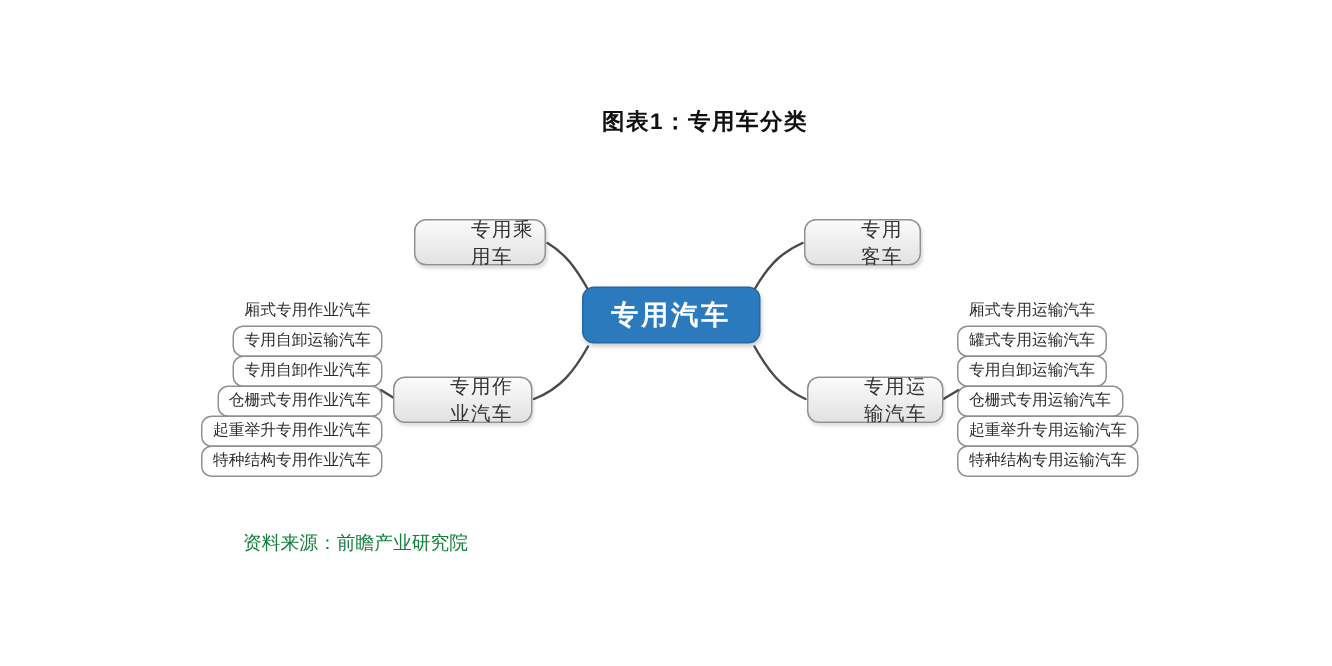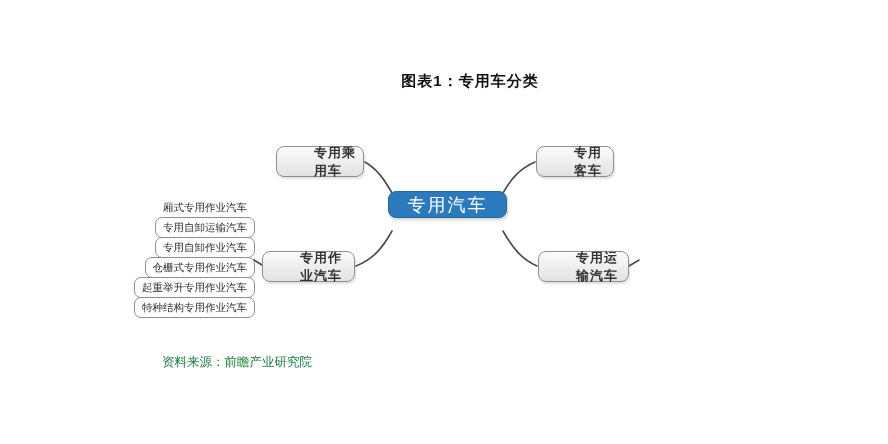--- a/index.html
+++ b/index.html
@@ -37,35 +37,35 @@
     box-sizing: border-box;
     display: flex;
     align-items: center;
     justify-content: center;
     border-radius: 8px;
   }
   .node.center {
     left: 388px;
     top: 191px;
     width: 119px;
-    height: 27px;
+    height: 38px;
     background: var(--center_bg, #2b7abe);
     border: 1px solid #2468a4;
     color: var(--center_text, #ffffff);
     font-size: 18px;
-    font-weight: normal;
+    font-weight: bold;
     letter-spacing: 2px;
     box-shadow: 1px 2px 3px rgba(0,0,0,0.18);
   }
   .node.branch {
     background: linear-gradient(#fbfbfb, #e2e2e2);
     border: 1px solid var(--node_border, #8f8f8f);
     color: var(--node_text, #333333);
     font-size: 13px;
-    font-weight: 700;
+    font-weight: 400;
     letter-spacing: 1px;
     box-shadow: 1px 2px 2px rgba(0,0,0,0.12);
     padding-left: 37px;
   }
   .node.b-passenger { left: 276px; top: 146px; width: 88px; height: 31px; }
   .node.b-bus       { left: 536px; top: 146px; width: 78px; height: 31px; }
   .node.b-work      { left: 262px; top: 251px; width: 93px; height: 31px; }
   .node.b-transport { left: 538px; top: 251px; width: 91px; height: 31px; }
   .stack {
     position: absolute;
@@ -139,16 +139,24 @@
 
   <div class="stack stack-left">
     <div class="stack-item first">厢式专用作业汽车</div>
     <div class="stack-item">专用自卸运输汽车</div>
     <div class="stack-item">专用自卸作业汽车</div>
     <div class="stack-item">仓栅式专用作业汽车</div>
     <div class="stack-item">起重举升专用作业汽车</div>
     <div class="stack-item">特种结构专用作业汽车</div>
   </div>
 
+  <div class="stack stack-right">
+    <div class="stack-item first">厢式专用运输汽车</div>
+    <div class="stack-item">罐式专用运输汽车</div>
+    <div class="stack-item">专用自卸运输汽车</div>
+    <div class="stack-item">仓栅式专用运输汽车</div>
+    <div class="stack-item">起重举升专用运输汽车</div>
+    <div class="stack-item">特种结构专用运输汽车</div>
+  </div>
 
   <div class="source-note">资料来源：前瞻产业研究院</div>
 
 </div>
 
 </body></html>

